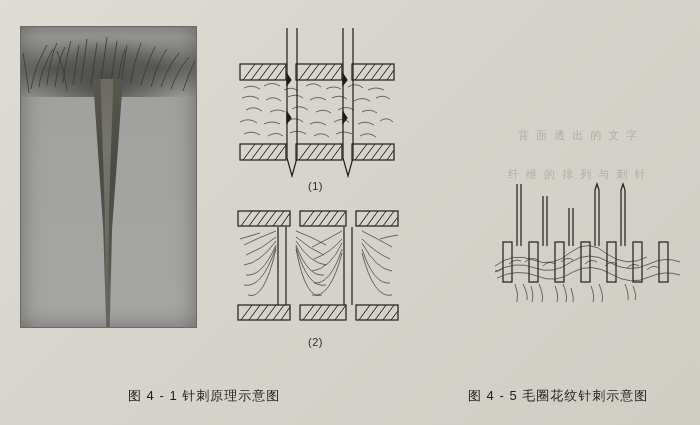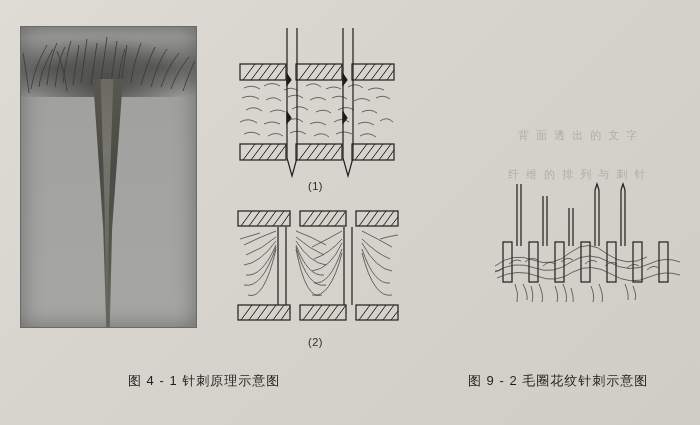--- a/index.html
+++ b/index.html
@@ -68,20 +68,21 @@
     font-size: 11px;
     color: #2b2b2b;
     letter-spacing: .5px;
   }
   .figcap {
     position: absolute;
     font-size: 13px;
     color: #1f1f1f;
     white-space: nowrap;
     letter-spacing: 1px;
+    margin-top: 15px;
   }
   .ghost {
     position: absolute;
     color: rgba(90,90,88,0.30);
     font-size: 11px;
     letter-spacing: 2px;
     white-space: nowrap;
   }
   svg { display: block; overflow: visible; }
   .hatch-line { stroke: #222; stroke-width: 1; }
@@ -360,18 +361,18 @@
         <path d="M96,106 q4,10 2,16"></path>
           <path d="M104,104 q5,12 3,18"></path>
         <path d="M130,104 q4,10 3,16"></path>
           <path d="M138,106 q4,10 2,14"></path>
         <path d="M8,88 q-4,4 -8,3"></path>
       </g>
     </svg>
   </div>
 
   <div class="figcap" style="left:128px; top:372px;">图 4 - 1   针刺原理示意图</div>
-  <div class="figcap" style="left:468px; top:372px;">图 9 - 2   毛圈花纹针刺示意图</div>
+  <div class="figcap" style="left:468px; top:372px;">图 4 - 5   毛圈花纹针刺示意图</div>
 
   <div class="ghost" style="left:518px; top:128px;">背 面 透 出 的 文 字</div>
   <div class="ghost" style="left:508px; top:150px;margin-top:17px;">纤 维 的 排 列 与 刺 针</div>
 
 </div>
 
 </body></html>

